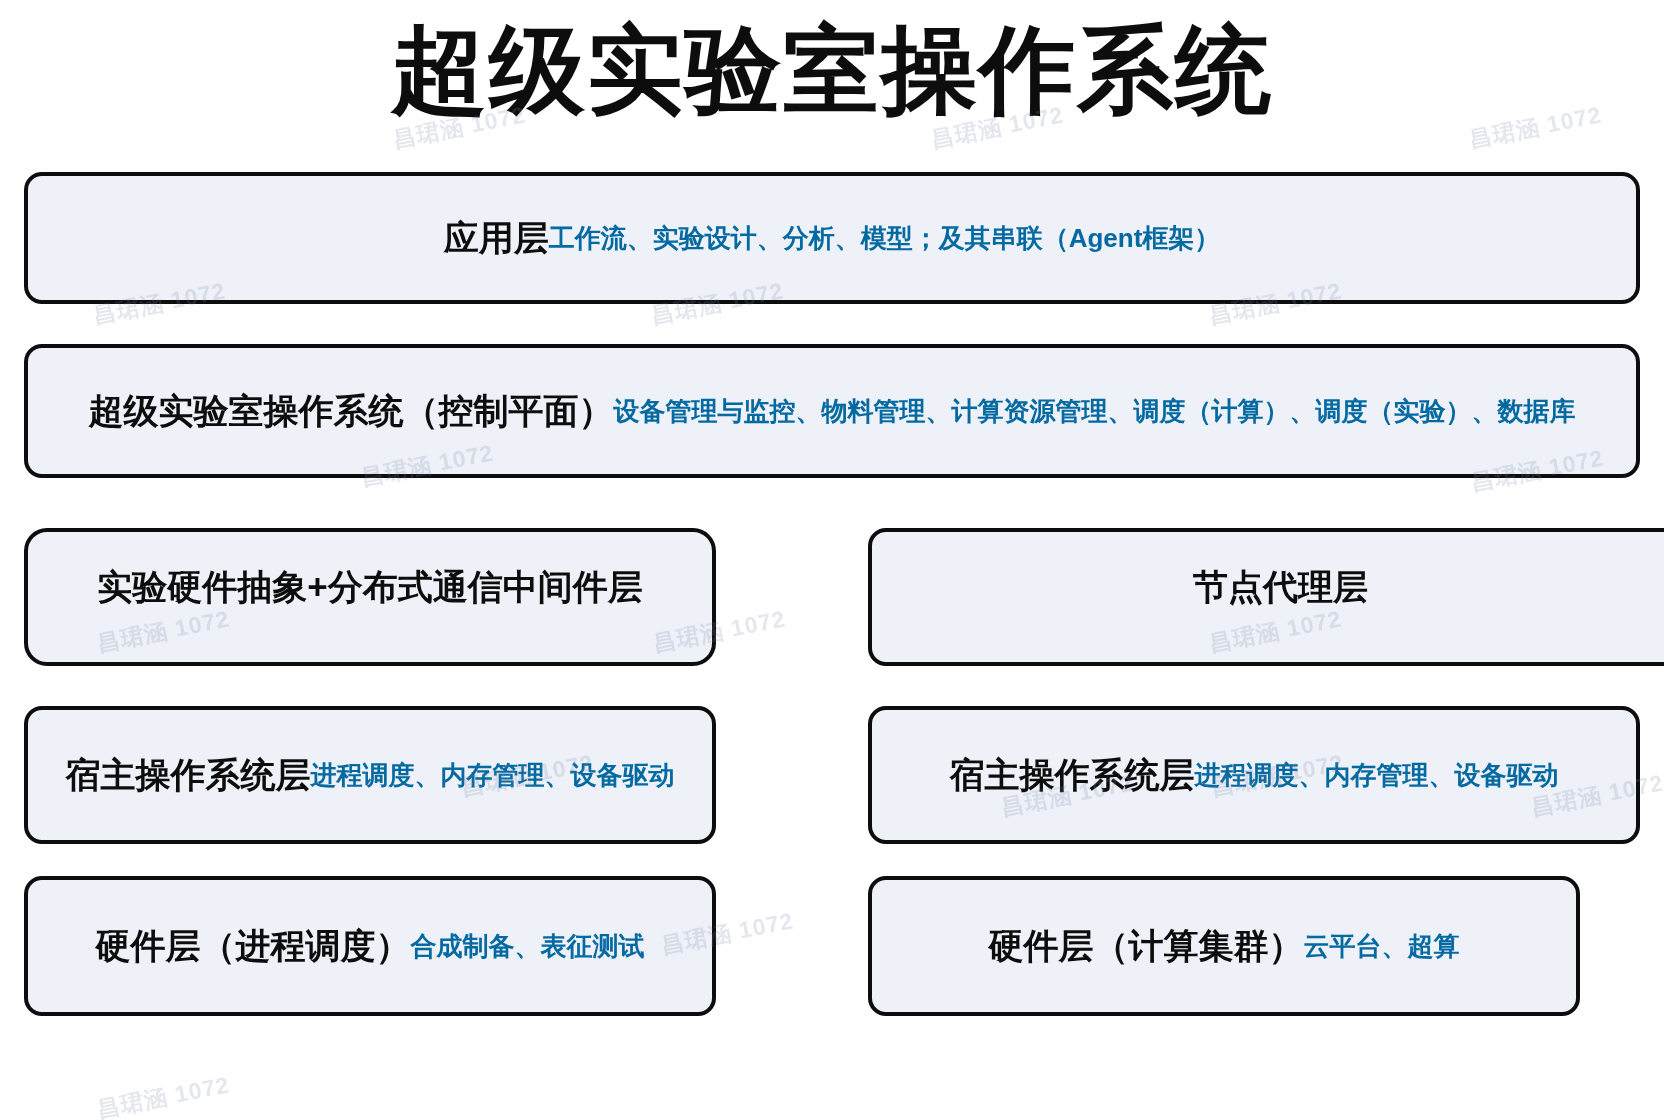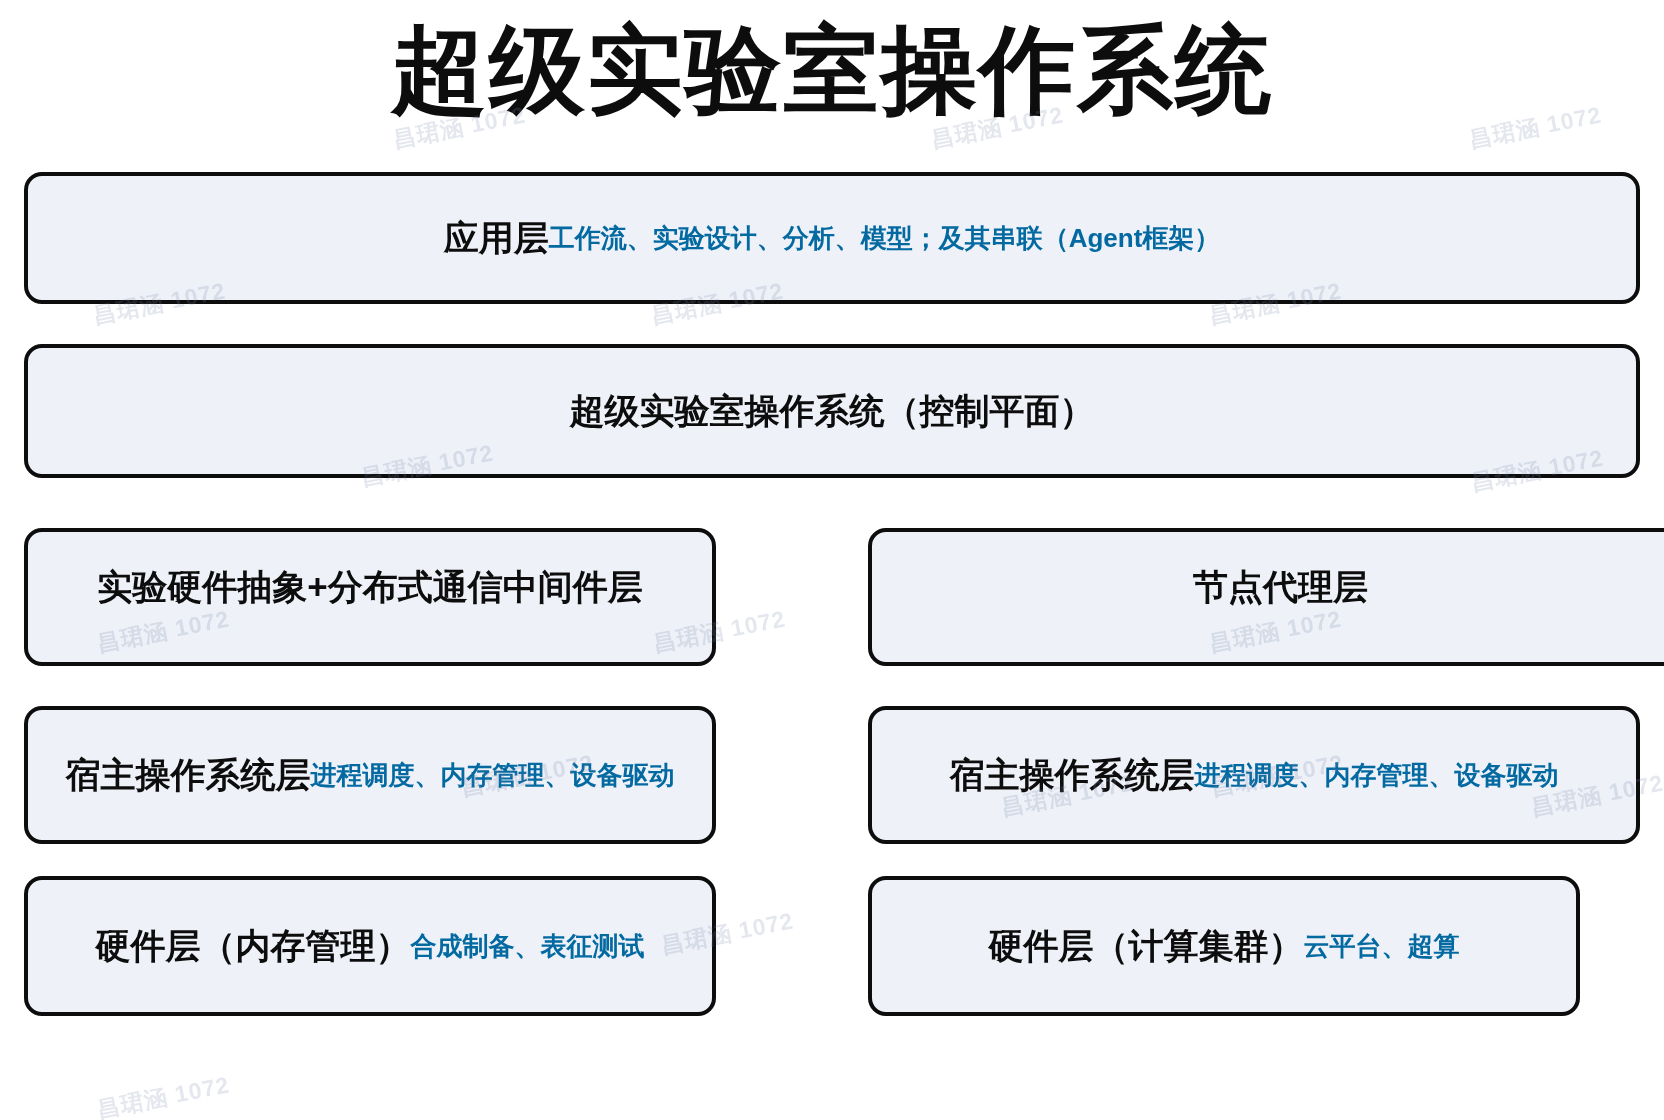--- a/index.html
+++ b/index.html
@@ -64,21 +64,21 @@
     line-height: 44px;
     color: #0369a1;
     white-space: nowrap;
   }
 
   
   #box-app     { left: 24px;  top: 172px; width: 1616px; height: 132px; }
   #box-res     { left: 24px;  top: 344px; width: 1616px; height: 134px; }
 
   
-  #box-hw-abs  { left: 24px;  top: 528px; width: 692px;  height: 138px; }
+  #box-hw-abs  { left: 24px;  top: 528px; width: 692px;  height: 138px; border-radius: 23px; }
   #box-node    { left: 868px; top: 528px; width: 825px;  height: 138px; }
 
   #box-host-l  { left: 24px;  top: 706px; width: 692px;  height: 138px; }
   #box-host-r  { left: 868px; top: 706px; width: 772px;  height: 138px; }
 
   #box-hard-l  { left: 24px;  top: 876px; width: 692px;  height: 140px; }
   #box-hard-r  { left: 868px; top: 876px; width: 712px;  height: 140px; }
 
   
   #box-hw-abs .hd, #box-node .hd { margin-top: -20px; }
@@ -103,20 +103,21 @@
 
   <div class="title">超级实验室操作系统</div>
 
   <div class="box" id="box-app">
     <div class="hd">应用层</div>
     <div class="sub">工作流、实验设计、分析、模型；及其串联（Agent框架）</div>
   </div>
 
   <div class="box" id="box-res">
     <div class="hd">超级实验室操作系统（控制平面）</div>
+    <div class="sub">设备管理与监控、物料管理、计算资源管理、调度（计算）、调度（实验）、数据库</div>
   </div>
 
   <div class="box" id="box-hw-abs">
     <div class="hd">实验硬件抽象+分布式通信中间件层</div>
   </div>
 
   <div class="box" id="box-node">
     <div class="hd">节点代理层</div>
   </div>
 
@@ -124,21 +125,21 @@
     <div class="hd">宿主操作系统层</div>
     <div class="sub">进程调度、内存管理、设备驱动</div>
   </div>
 
   <div class="box" id="box-host-r">
     <div class="hd">宿主操作系统层</div>
     <div class="sub">进程调度、内存管理、设备驱动</div>
   </div>
 
   <div class="box" id="box-hard-l">
-    <div class="hd">硬件层（内存管理）</div>
+    <div class="hd">硬件层（进程调度）</div>
     <div class="sub">合成制备、表征测试</div>
   </div>
 
   <div class="box" id="box-hard-r">
     <div class="hd">硬件层（计算集群）</div>
     <div class="sub">云平台、超算</div>
   </div>
 
   <div class="wm" style="left: 392px;  top: 112px;">昌珺涵 1072</div>
   <div class="wm" style="left: 930px;  top: 112px;">昌珺涵 1072</div>

